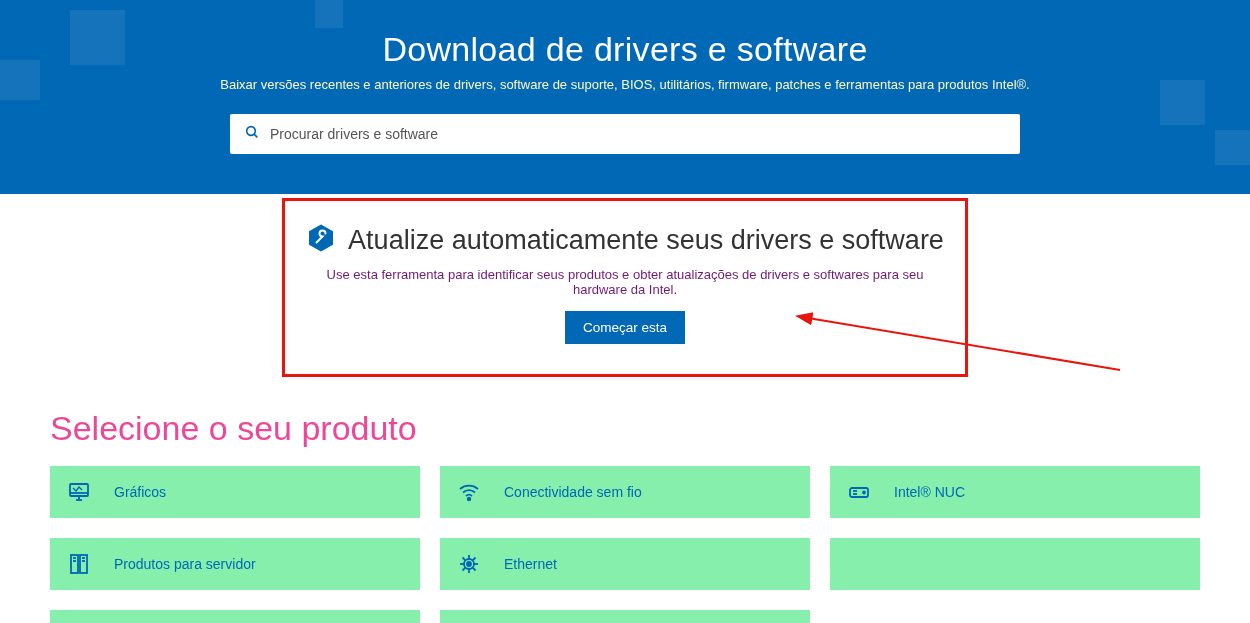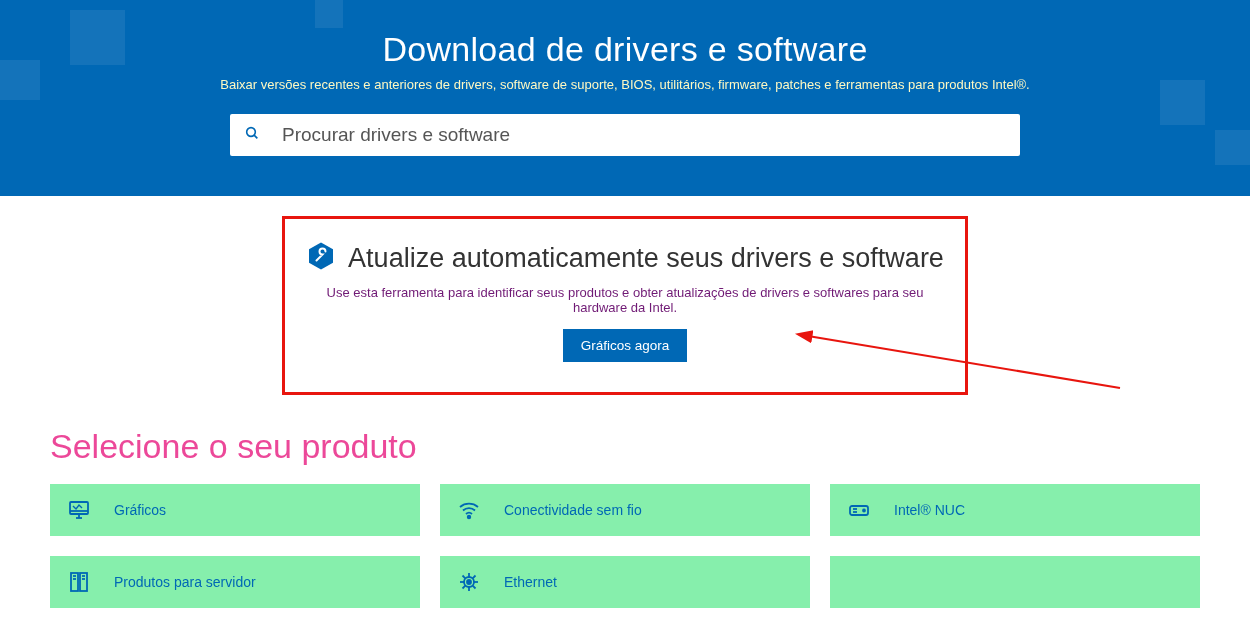--- a/index.html
+++ b/index.html
@@ -42,36 +42,36 @@
   background: #fff;
   border-radius: 2px;
   display: flex;
   align-items: center;
   padding: 10px 14px;
 }
 .search-wrap svg { flex-shrink: 0; }
 .search-input {
   border: 0;
   outline: 0;
-  font-size: 19px;
+  font-size: 14px;
   color: #c2410c;
-  margin-left: 22px;
+  margin-left: 10px;
   flex: 1;
   background: transparent;
 }
 .search-input::placeholder { color: #555; }
 
 .container {
   width: 1190px;
   margin: 0 auto;
   padding: 0 20px;
 }
 .auto-box {
   width: 686px;
-  margin: 20px auto 0;
+  margin: 4px auto 0;
   border: 3px solid #e8150e;
   padding: 22px 16px 30px;
   text-align: center;
 }
 .auto-head {
   display: flex;
   align-items: center;
   justify-content: center;
   gap: 12px;
 }
@@ -163,21 +163,21 @@
     <div class="auto-head">
       <span>
         <svg width="30" height="30" viewBox="0 0 40 40">
           <polygon points="20,2 36,11 36,29 20,38 4,29 4,11" fill="#0068b5"></polygon>
           <path d="M14 26 L22 18 A4 4 0 1 1 26 14 L26 14" stroke="#fff" stroke-width="2.6" fill="none" stroke-linecap="round"></path>
         </svg>
       </span>
       <h2>Atualize automaticamente seus drivers e software</h2>
     </div>
     <p>Use esta ferramenta para identificar seus produtos e obter atualizações de drivers e softwares para seu hardware da Intel.</p>
-    <button class="cta-btn">Gráficos agora</button>
+    <button class="cta-btn">Começar esta</button>
   </div>
 
   <svg class="arrow-svg" style="top:112px; left:740px;" width="340" height="70">
     <defs>
       <marker id="ah" markerWidth="10" markerHeight="10" refX="2" refY="3" orient="auto">
         <path d="M0,0 L0,6 L8,3 z" fill="#e8150e"></path>
       </marker>
     </defs>
     <line x1="330" y1="60" x2="18" y2="8" stroke="#e8150e" stroke-width="2.2" marker-end="url(#ah)"></line>
   </svg>

